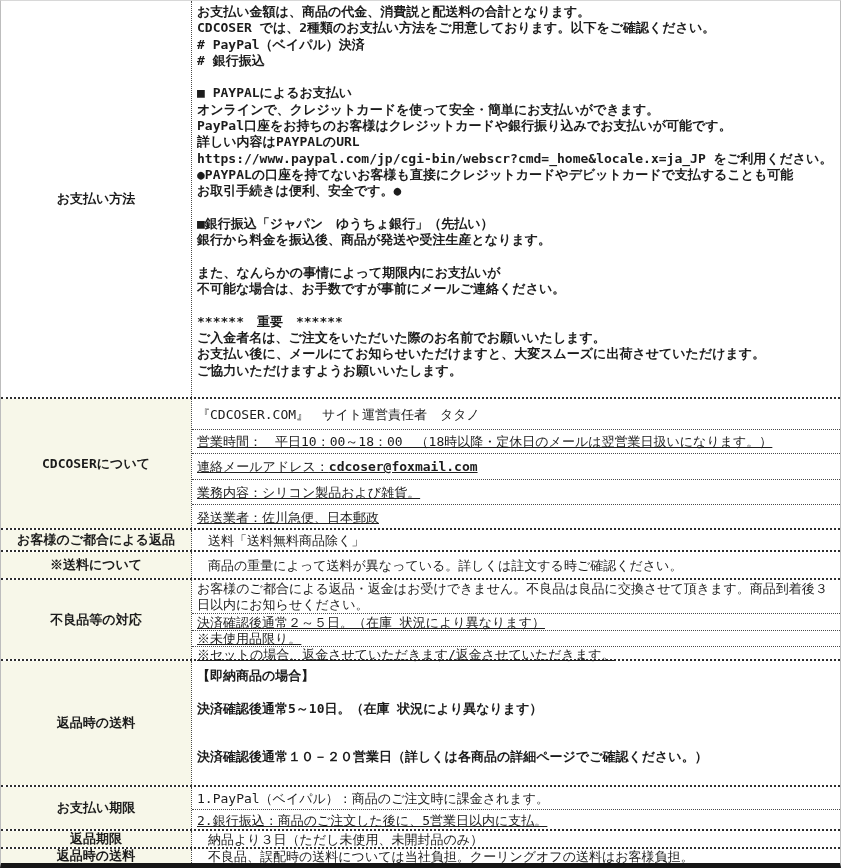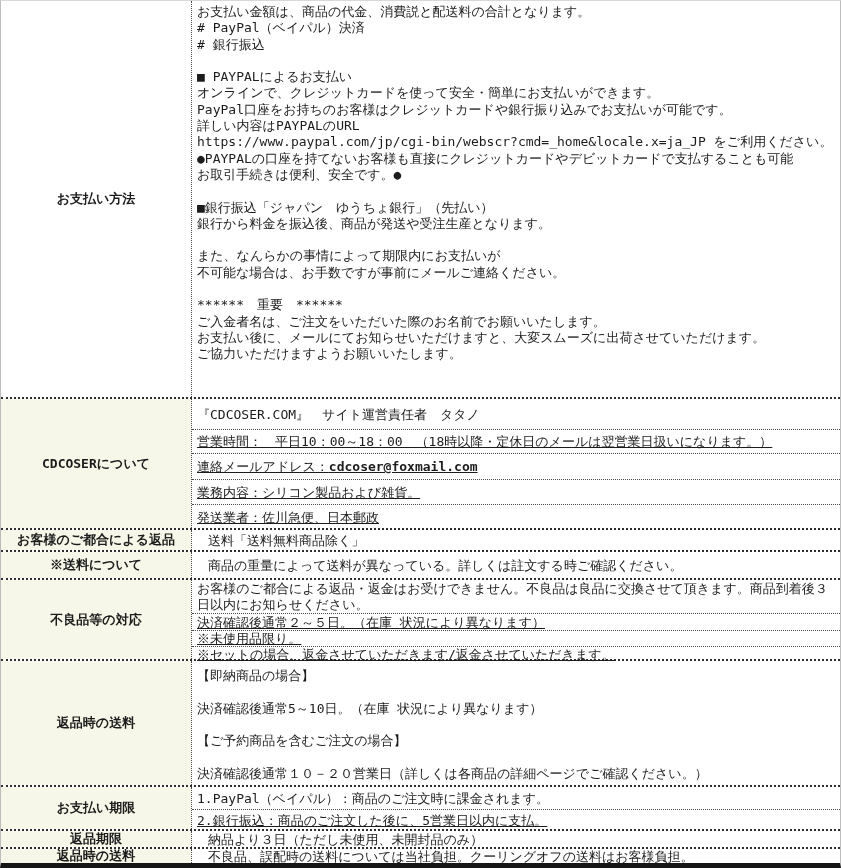--- a/index.html
+++ b/index.html
@@ -20,38 +20,39 @@
   .sec + .sec { border-top:2px dotted #2e2e2e; }
   .hd {
     flex:0 0 190px; width:190px;
     background:#f7f7e9;
     display:flex; align-items:center; justify-content:center;
     font-weight:bold; text-align:center; padding:0 12px;
     line-height:16px;
   }
   .sec.first .hd { background:#ffffff; }
   .bd { flex:1 1 auto; min-width:0; border-left:1px dotted #4a4a4a; display:flex; flex-direction:column; }
-  .lines { padding:3px 4px 0 5px; }
+  .lines { padding:3px 4px 0 5px;font-weight:bold; }
   .ln { line-height:16.3px; min-height:16.3px; white-space:pre-wrap; word-break:break-all; }
   .cell { display:flex; align-items:center; padding:0 16px; flex:1 1 auto; line-height:15px; }
   .sub { display:flex; align-items:center; padding:0 5px; line-height:15px; white-space:pre-wrap; word-break:break-all; }
   .sub + .sub { border-top:1px dotted #4a4a4a;text-decoration:underline; }
   .sub.multiline { align-items:flex-start; padding-top:1px; line-height:16px; }
   .email b { font-weight:bold; }
 </style>
 </head>
 <body>
 
 <div class="page">
 
   <div class="sec first" style="height:396px">
     <div class="hd">お支払い方法</div>
     <div class="bd">
       <div class="lines">
           <div class="ln">お支払い金額は、商品の代金、消費説と配送料の合計となります。</div>
+          <div class="ln">CDCOSER では、2種類のお支払い方法をご用意しております。以下をご確認ください。</div>
           <div class="ln"># PayPal（ベイパル）決済</div>
           <div class="ln"># 銀行振込</div>
           <div class="ln">&nbsp;</div>
           <div class="ln">■ PAYPALによるお支払い</div>
           <div class="ln">オンラインで、クレジットカードを使って安全・簡単にお支払いができます。</div>
           <div class="ln">PayPal口座をお持ちのお客様はクレジットカードや銀行振り込みでお支払いが可能です。</div>
           <div class="ln">詳しい内容はPAYPALのURL</div>
           <div class="ln">https://www.paypal.com/jp/cgi-bin/webscr?cmd=_home&amp;locale.x=ja_JP をご利用ください。</div>
           <div class="ln">●PAYPALの口座を持てないお客様も直接にクレジットカードやデビットカードで支払することも可能</div>
           <div class="ln">お取引手続きは便利、安全です。●</div>
@@ -106,21 +107,20 @@
   </div>
 
   <div class="sec" style="height:126px">
     <div class="hd">返品時の送料</div>
     <div class="bd">
       <div class="lines" style="padding-top:7px">
           <div class="ln">【即納商品の場合】</div>
           <div class="ln">&nbsp;</div>
           <div class="ln">決済確認後通常5～10日。（在庫 状況により異なります）</div>
           <div class="ln">&nbsp;</div>
-          <div class="ln">【ご予約商品を含むご注文の場合】</div>
           <div class="ln">&nbsp;</div>
           <div class="ln">決済確認後通常１０－２０営業日（詳しくは各商品の詳細ページでご確認ください。）</div>
         </div>
     </div>
   </div>
 
   <div class="sec" style="height:44px">
     <div class="hd">お支払い期限</div>
     <div class="bd">
       <div class="sub" style="flex:0 0 22px">1.PayPal（ベイパル）：商品のご注文時に課金されます。</div>

